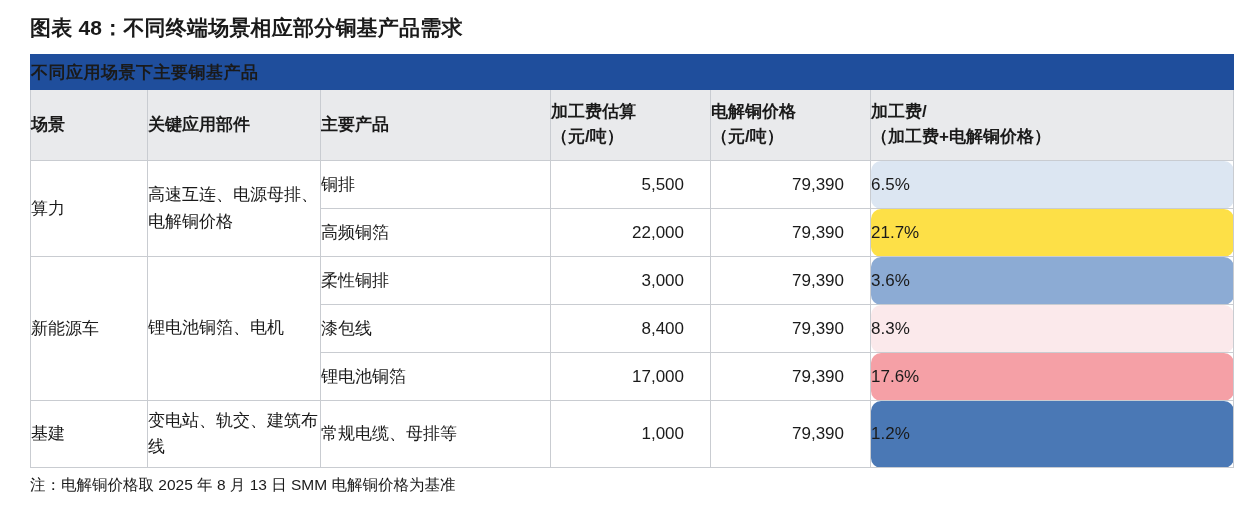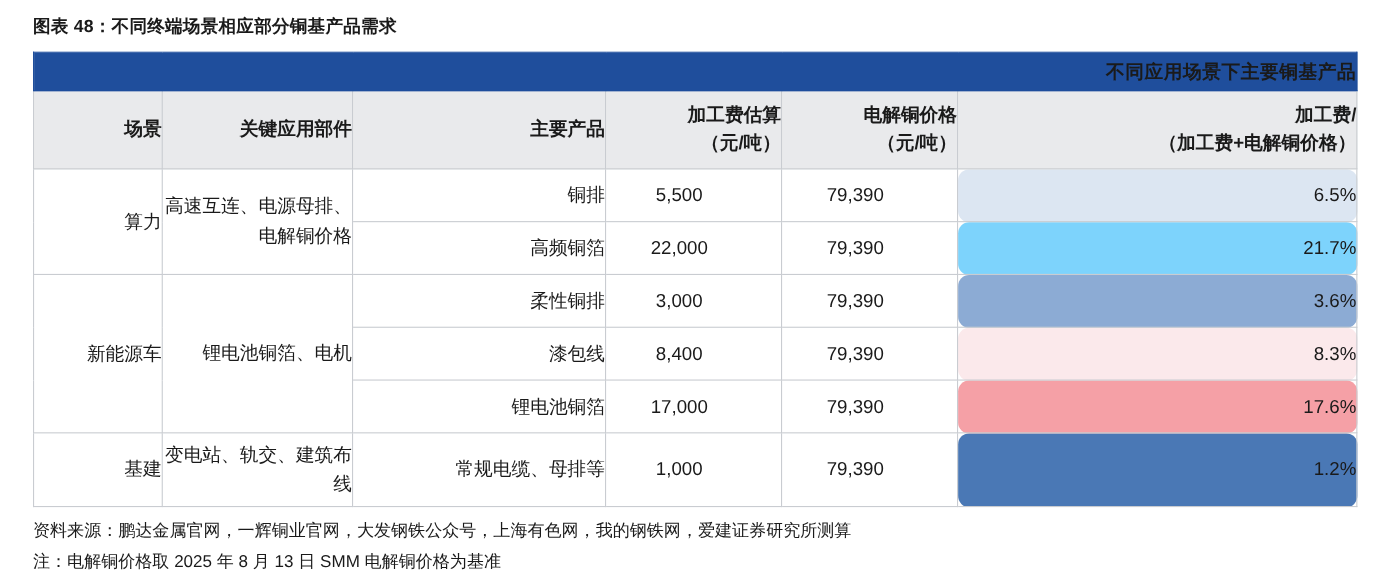--- a/index.html
+++ b/index.html
@@ -15,37 +15,37 @@
     overflow: hidden;
   }
   .page {
     position: relative;
     width: 1259px;
     height: 525px;
     box-sizing: border-box;
     padding: 14px 28px 0 28px;
   }
   .fig-title {
-    font-size: 16px;
+    font-size: 21px;
     font-weight: bold;
     color: #1a1a1a;
     letter-spacing: 0.2px;
     margin: 0 0 12px 2px;
     white-space: nowrap;
   }
   table.main {
     border-collapse: collapse;
     table-layout: fixed;
     width: 1203px;
     margin-left: 2px;
   }
   table.main td, table.main th {
     border: 1px solid #c9ccd1;
     padding: 0;
-    text-align: right;
+    text-align: left;
     vertical-align: middle;
     font-size: 17px;
     color: #1a1a1a;
   }
   .banner {
     background: #1f4e9c;
     color: #ffffff;
     font-weight: bold;
     font-size: 18px;
     height: 34px;
@@ -60,21 +60,21 @@
     font-size: 17px;
   }
   .hdr .line2 {
     display: block;
   }
   .cell {
     height: 47px;
     line-height: 1.4;
   }
   .cell.num {
-    text-align: center;
+    text-align: right;
     padding-right: 26px;
   }
   .cell.tall {
     line-height: 1.55;
   }
   .ratio {
     text-align: center;
     border-radius: 10px;
   }
   .src {
@@ -142,21 +142,21 @@
         <td class="cell tall" rowspan="2">高速互连、电源母排、电解铜价格</td>
         <td class="cell">铜排</td>
         <td class="cell num">5,500</td>
         <td class="cell num">79,390</td>
         <td class="cell ratio" style="background:#dce6f2">6.5%</td>
       </tr>
       <tr>
         <td class="cell">高频铜箔</td>
         <td class="cell num">22,000</td>
         <td class="cell num">79,390</td>
-        <td class="cell ratio" style="background:#7dd3fc">21.7%</td>
+        <td class="cell ratio" style="background:#fde047">21.7%</td>
       </tr>
 
       <tr>
         <td class="cell scene" rowspan="3">新能源车</td>
         <td class="cell tall" rowspan="3">锂电池铜箔、电机</td>
         <td class="cell">柔性铜排</td>
         <td class="cell num">3,000</td>
         <td class="cell num">79,390</td>
         <td class="cell ratio" style="background:#8cabd4">3.6%</td>
       </tr>
@@ -177,16 +177,15 @@
         <td class="cell scene" style="height:66px">基建</td>
         <td class="cell tall">变电站、轨交、建筑布线</td>
         <td class="cell">常规电缆、母排等</td>
         <td class="cell num">1,000</td>
         <td class="cell num">79,390</td>
         <td class="cell ratio" style="background:#4a78b5">1.2%</td>
       </tr>
     </tbody>
   </table>
 
-  <div class="src">资料来源：鹏达金属官网，一辉铜业官网，大发钢铁公众号，上海有色网，我的钢铁网，爱建证券研究所测算</div>
   <div class="note">注：电解铜价格取 2025 年 8 月 13 日 SMM 电解铜价格为基准</div>
 
 </div>
 
 </body></html>

